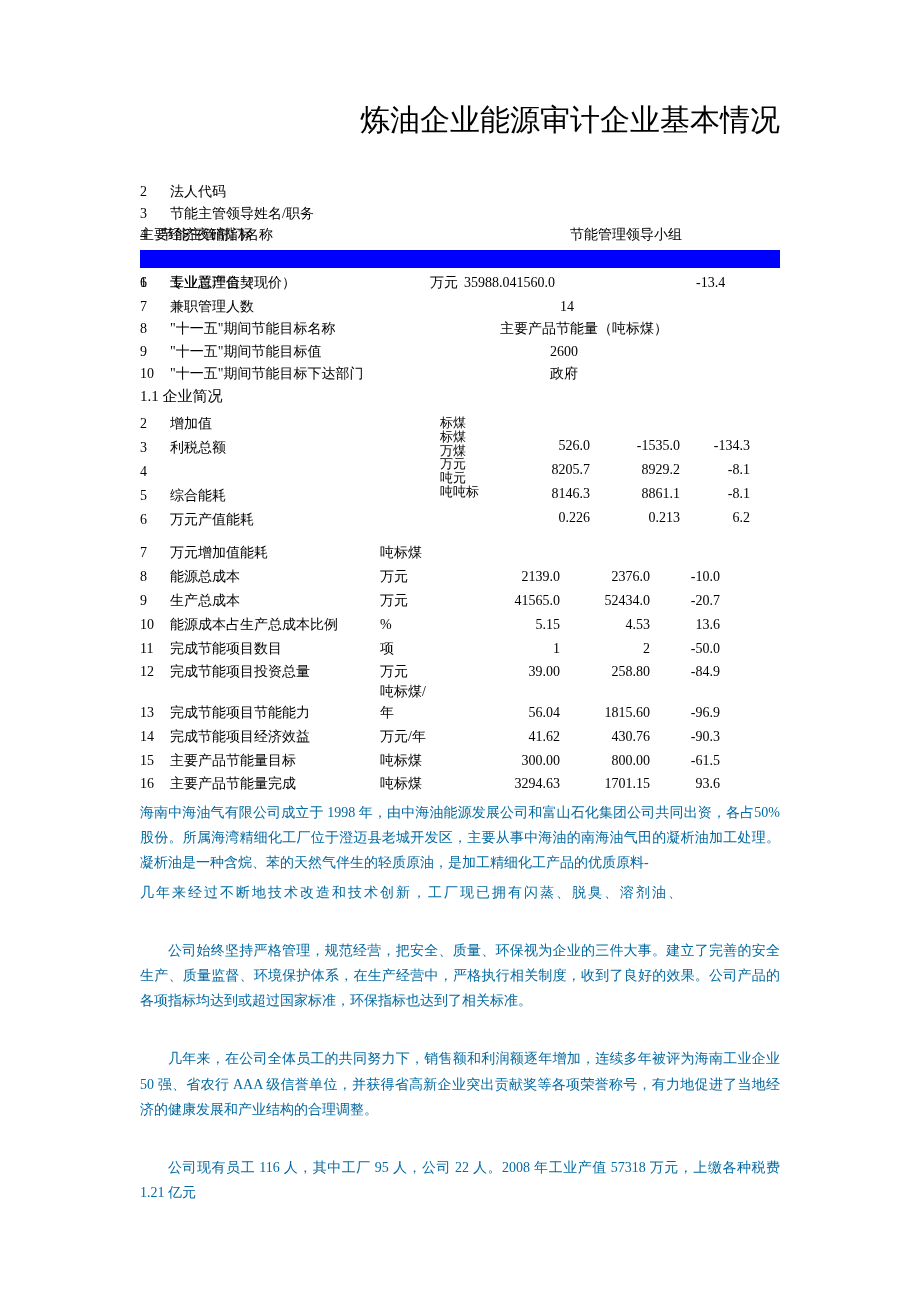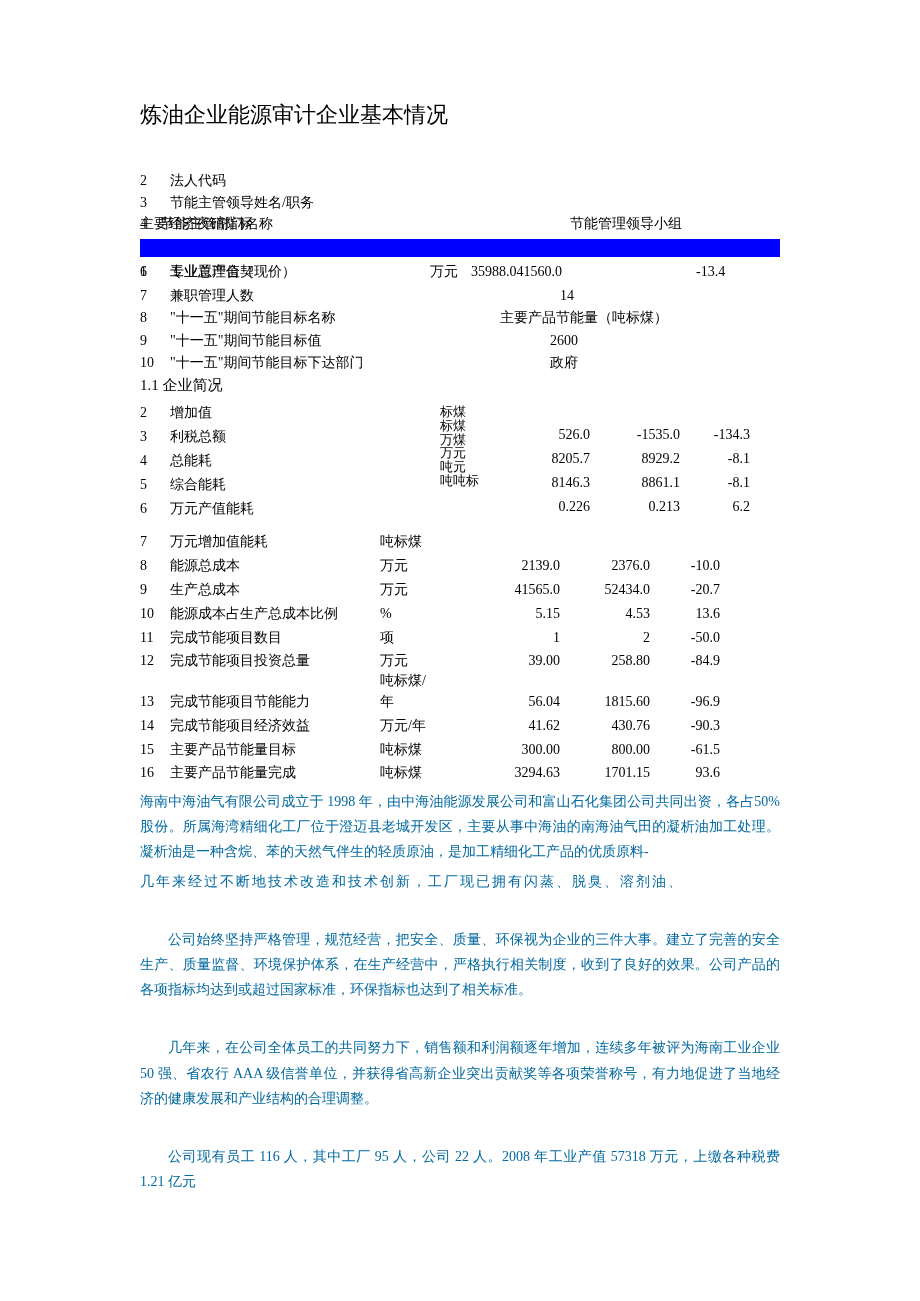--- a/index.html
+++ b/index.html
@@ -8,22 +8,22 @@
     font-family: "SimSun", "宋体", serif;
     font-size: 14px;
     color: #000;
     background: #fff;
     width: 920px;
   }
   .page {
     padding: 100px 140px 60px 140px;
   }
   .title {
-    text-align: left;
-    font-size: 22px;
+    text-align: right;
+    font-size: 30px;
     margin-bottom: 40px;
     font-family: Liberation Mono, monospace;
   }
   .row {
     display: flex;
     align-items: baseline;
     line-height: 1.6;
   }
   .num {
     width: 30px;
@@ -137,21 +137,21 @@
 
     <div class="overlap-block" style="height:24px;">
       <div class="layer row" style="top:0;">
         <span class="num">6</span>
         <span class="label">专业置理合契</span>
       </div>
       <div class="layer row" style="top:0;">
         <span class="num">1</span>
         <span class="label">工业总产值（现价）</span>
         <span style="position:absolute;left:290px;">万元</span>
-        <span style="position:absolute;left:331px;text-align:center;">35988.041560.0</span>
+        <span style="position:absolute;left:324px;text-align:center;">35988.041560.0</span>
         <span style="position:absolute;left:556px;">-13.4</span>
       </div>
     </div>
 
     <div class="row">
       <span class="num">7</span>
       <span class="label" style="width:390px;">兼职管理人数</span>
       <span>14</span>
     </div>
     <div class="row">
@@ -180,21 +180,20 @@
         <div class="data-row">
           <span class="n">2</span>
           <span class="lbl">增加值</span>
         </div>
         <div class="data-row">
           <span class="n">3</span>
           <span class="lbl">利税总额</span>
         </div>
         <div class="data-row">
           <span class="n">4</span>
-          <span class="lbl">总能耗</span>
         </div>
         <div class="data-row">
           <span class="n">5</span>
           <span class="lbl">综合能耗</span>
         </div>
         <div class="data-row">
           <span class="n">6</span>
           <span class="lbl">万元产值能耗</span>
         </div>
       </div>

